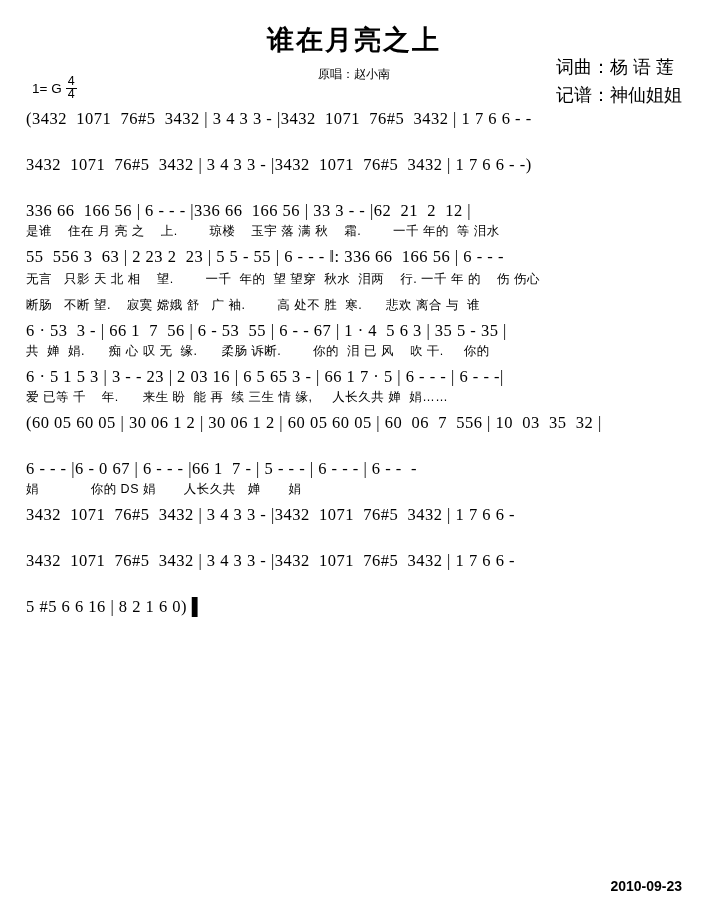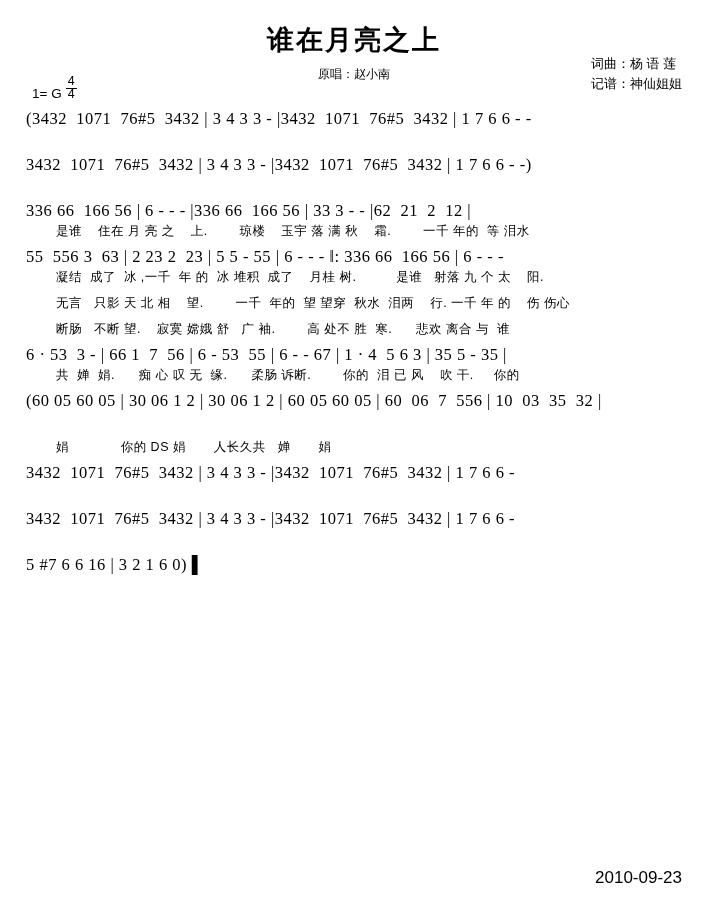--- a/index.html
+++ b/index.html
@@ -33,33 +33,33 @@
   .subtitle {
     text-align: center;
     font-size: 12px;
     font-family: "Liberation Sans", sans-serif;
     margin-top: 8px;
   }
   .credits {
     position: absolute;
     right: 26px;
     top: 54px;
-    font-size: 13px;
+    font-size: 18px;
     font-family: "Liberation Sans", sans-serif;
     line-height: 1.55;
     text-align: left;
   }
   .keysig {
     position: absolute;
     left: 32px;
     top: 76px;
     font-size: 13.5px;
     font-family: "Liberation Sans", sans-serif;
     display: flex;
-    align-items: flex-end;
+    align-items: center;
   }
   .keysig .frac {
     display: inline-block;
     vertical-align: middle;
     text-align: center;
     line-height: 0.95;
     margin-left: 4px;
     font-size: 12.5px;
   }
   .keysig .frac .num { display: block; border-bottom: 1px solid #000; padding: 0 2px;}
@@ -87,28 +87,28 @@
   }
   .lyrics {
     font-family: "Liberation Sans", sans-serif;
     font-size: 12.5px;
     letter-spacing: 0.5px;
     white-space: pre;
     line-height: 1.2;
     margin-top: 2px;
     margin-bottom: 7px;
     min-height: 15px;
-    margin-left: 30px;
   }
   .date {
     position: absolute;
     right: 26px;
-    bottom: 22px;
-    font-size: 17px;
+    bottom: 16px;
+    font-size: 14px;
     font-family: "Liberation Sans", sans-serif;
+    font-weight: bold;
   }
 </style>
 </head>
 <body>
 
 <div class="sheet">
 
   <h1 class="title">谁在月亮之上</h1>
   <div class="subtitle">原唱：赵小南</div>
 
@@ -137,58 +137,62 @@
       <div class="lyrics"></div>
     </div>
 
     <div class="sysrow">
       <div class="notes">336 66  166 56 | 6 - - - |336 66  166 56 | 33 3 - - |62  21  2  12 |</div>
       <div class="lyrics">是谁    住在 月 亮 之    上.        琼楼    玉宇 落 满 秋    霜.        一千 年的  等 泪水</div>
     </div>
 
     <div class="sysrow">
       <div class="notes">55  556 3  63 | 2 23 2  23 | 5 5 - 55 | 6 - - - ‖: 336 66  166 56 | 6 - - -</div>
-      <div class="lyrics">凝结  成了  冰 ,一千  年 的  冰 堆积  成了    月桂 树.          是谁   射落 九 个 太    阳.</div>
     </div>
 
     <div class="sysrow">
       <div class="lyrics">无言   只影 天 北 相    望.        一千  年的  望 望穿  秋水  泪两    行. 一千 年 的    伤 伤心</div>
     </div>
 
     <div class="sysrow">
       <div class="lyrics">断肠   不断 望.    寂寞 嫦娥 舒   广 袖.        高 处不 胜  寒.      悲欢 离合 与  谁</div>
     </div>
 
     <div class="sysrow">
       <div class="notes">6 · 53  3 - | 66 1  7  56 | 6 - 53  55 | 6 - - 67 | 1 · 4  5 6 3 | 35 5 - 35 |</div>
       <div class="lyrics">共  婵  娟.      痴 心 叹 无  缘.      柔肠 诉断.        你的  泪 已 风    吹 干.     你的</div>
     </div>
 
+    <div class="sysrow">
+      <div class="notes">6 · 5 1 5 3 | 3 - - 23 | 2 03 16 | 6 5 65 3 - | 66 1 7 · 5 | 6 - - - | 6 - - -|</div>
+      <div class="lyrics">爱 已等 千    年.      来生 盼  能 再  续 三生 情 缘,     人长久共 婵  娟……</div>
+    </div>
 
     <div class="sysrow">
       <div class="notes">(60 05 60 05 | 30 06 1 2 | 30 06 1 2 | 60 05 60 05 | 60  06  7  556 | 10  03  35  32 |</div>
       <div class="lyrics"></div>
     </div>
 
 
     <div class="sysrow">
+      <div class="notes">6 - - - |6 - 0 67 | 6 - - - |66 1  7 - | 5 - - - | 6 - - - | 6 - -  -</div>
       <div class="lyrics">娟             你的 DS 娟       人长久共   婵       娟</div>
     </div>
 
     <div class="sysrow">
       <div class="notes">3432  1071  76#5  3432 | 3 4 3 3 - |3432  1071  76#5  3432 | 1 7 6 6 -</div>
       <div class="lyrics"></div>
     </div>
 
     <div class="sysrow">
       <div class="notes">3432  1071  76#5  3432 | 3 4 3 3 - |3432  1071  76#5  3432 | 1 7 6 6 -</div>
       <div class="lyrics"></div>
     </div>
 
     <div class="sysrow">
-      <div class="notes">5 #7 6 6 16 | 3 2 1 6 0) ▌</div>
+      <div class="notes">5 #5 6 6 16 | 8 2 1 6 0) ▌</div>
       <div class="lyrics"></div>
     </div>
 
   </div>
 
   <div class="date">2010-09-23</div>
 </div>
 
 </body></html>

